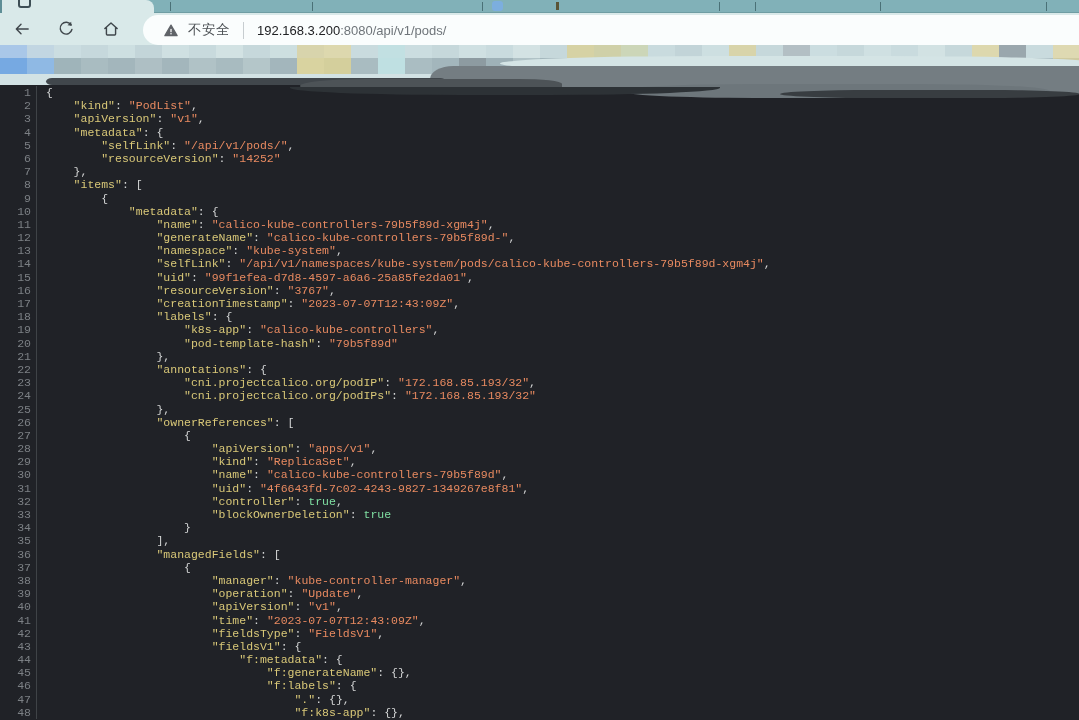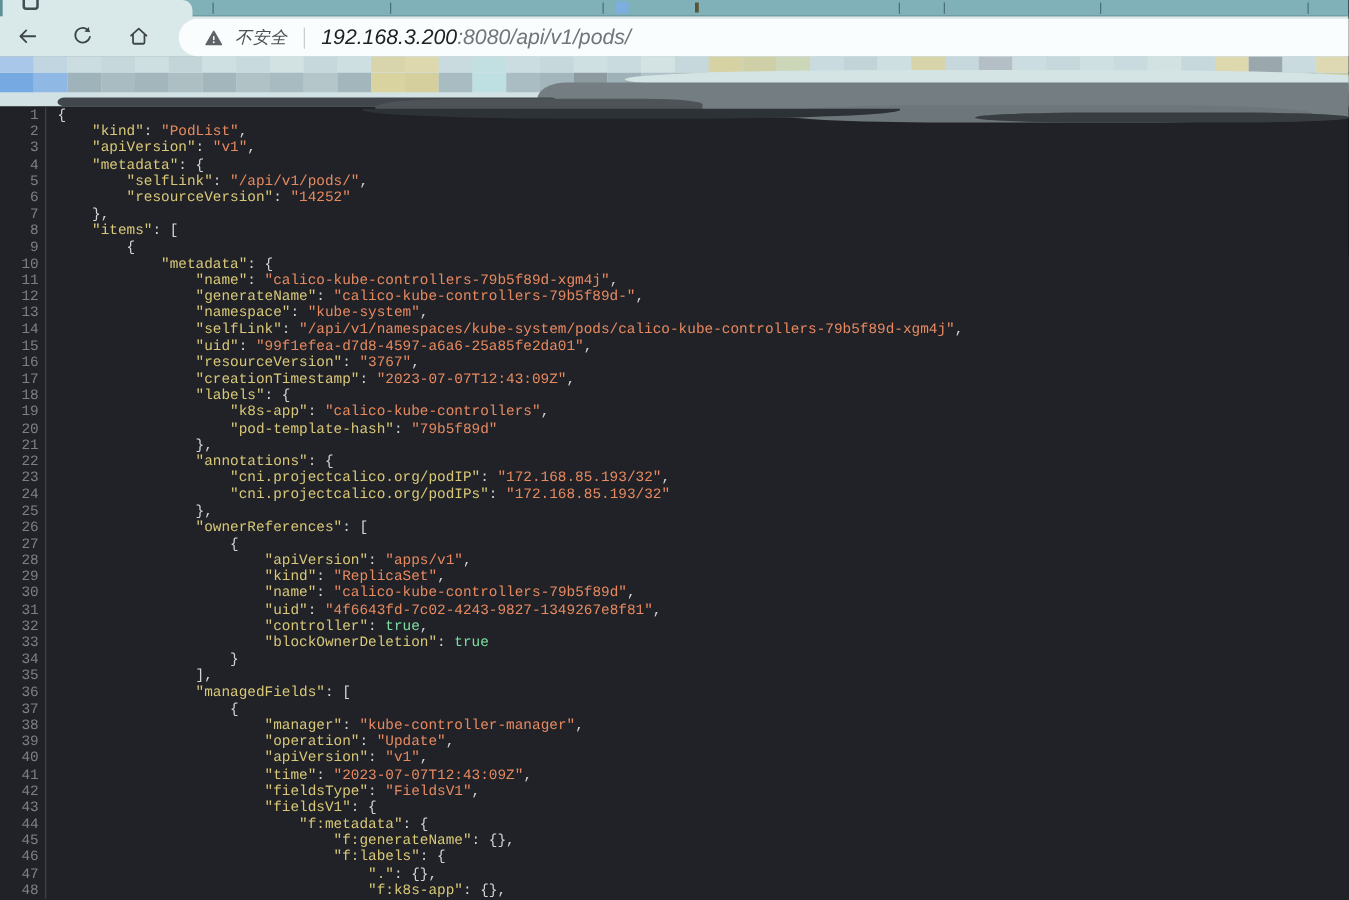--- a/index.html
+++ b/index.html
@@ -14,31 +14,31 @@
   .tab-active { position:absolute; left:2px; top:0; width:152px; height:14px; background:var(--toolbar_bg);
                 border-top-right-radius:8px; z-index:4; }
   .tab-favicon { position:absolute; left:16px; top:-4px; width:13px; height:12px;
                  border:2px solid var(--tab_favicon); border-radius:3px; }
   .tab-sep { position:absolute; top:2px; width:1px; height:9px; background:var(--tab_sep); opacity:.55; }
   .tab-favicon-blue { position:absolute; left:492px; top:1px; width:11px; height:10px; border-radius:3px;
                       background:var(--favicon_blue); }
   .tab-dot-dark { position:absolute; left:556px; top:2px; width:3px; height:8px; background:#5a5436; }
 
   
-  .toolbar { position:absolute; left:0; top:13px; width:100%; height:32px; background:var(--toolbar_bg); z-index:6;font-style:italic; }
+  .toolbar { position:absolute; left:0; top:13px; width:100%; height:32px; background:var(--toolbar_bg); z-index:6; }
   .nav-btn { position:absolute; top:6px; width:20px; height:20px; cursor:pointer; }
   .nav-btn svg { width:20px; height:20px; display:block; }
   .nav-back { left:12px; } .nav-refresh { left:56px; } .nav-home { left:101px; }
 
   .addressbar { position:absolute; left:143px; right:-18px; top:2px; height:30px; background:var(--address_bg);
                 border-radius:15px; display:flex; align-items:center; padding:0 16px 0 20px; }
   .warn-icon { width:16px; height:15px; margin-right:9px; flex:0 0 auto; }
   .sec-label { font-size:13.5px; color:var(--security_text); letter-spacing:.5px; white-space:nowrap; }
   .pill-sep { width:1px; height:17px; background:#c7cdd0; margin:0 13px; flex:0 0 auto; }
-  .url { font-size:17px; white-space:nowrap; }
+  .url { font-size:13px; white-space:nowrap; }
   .url-host { color:var(--url_host); }
   .url-rest { color:var(--url_dim); }
 
   
   .bookmarks { position:absolute; left:0; top:45px; width:100%; height:40px; background:var(--blur_base); z-index:2; }
   .blur-row { position:absolute; left:0; display:flex; width:100%; overflow:hidden; }
   .blur-row1 { top:0; height:13px; }
   .blur-row2 { top:13px; height:16px; }
   .blur-row div { flex:0 0 27px; height:100%; }
 

